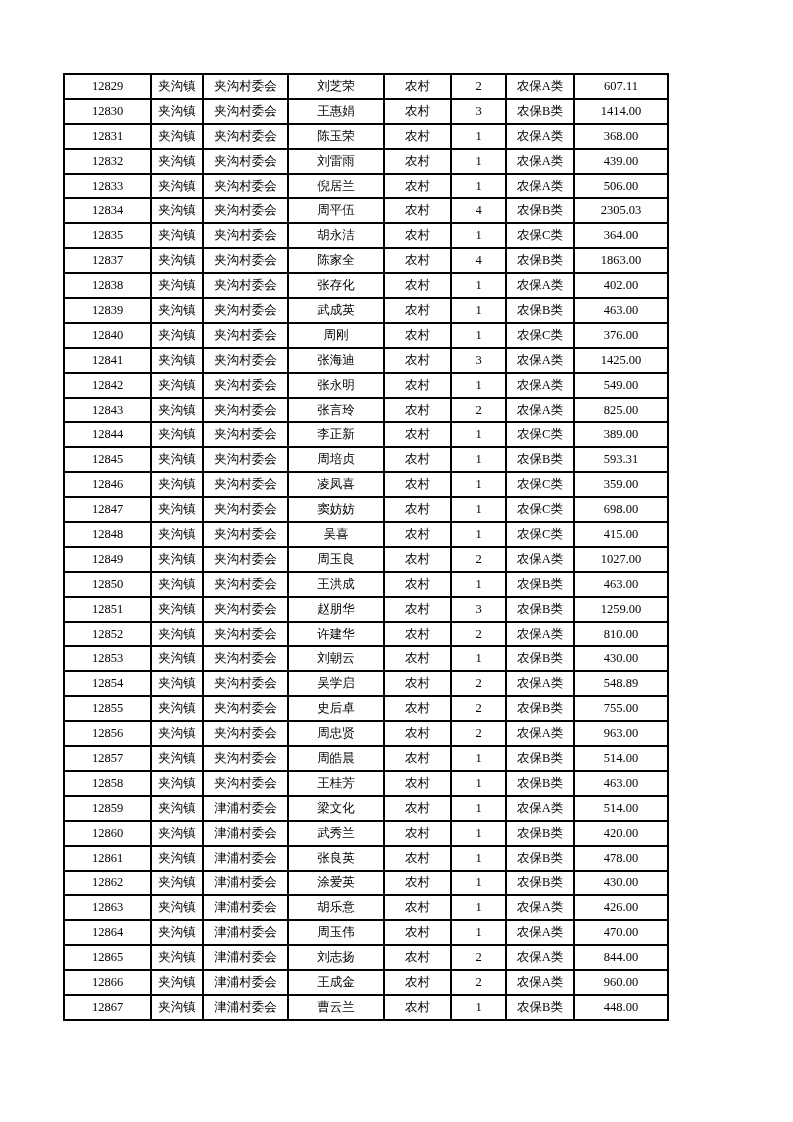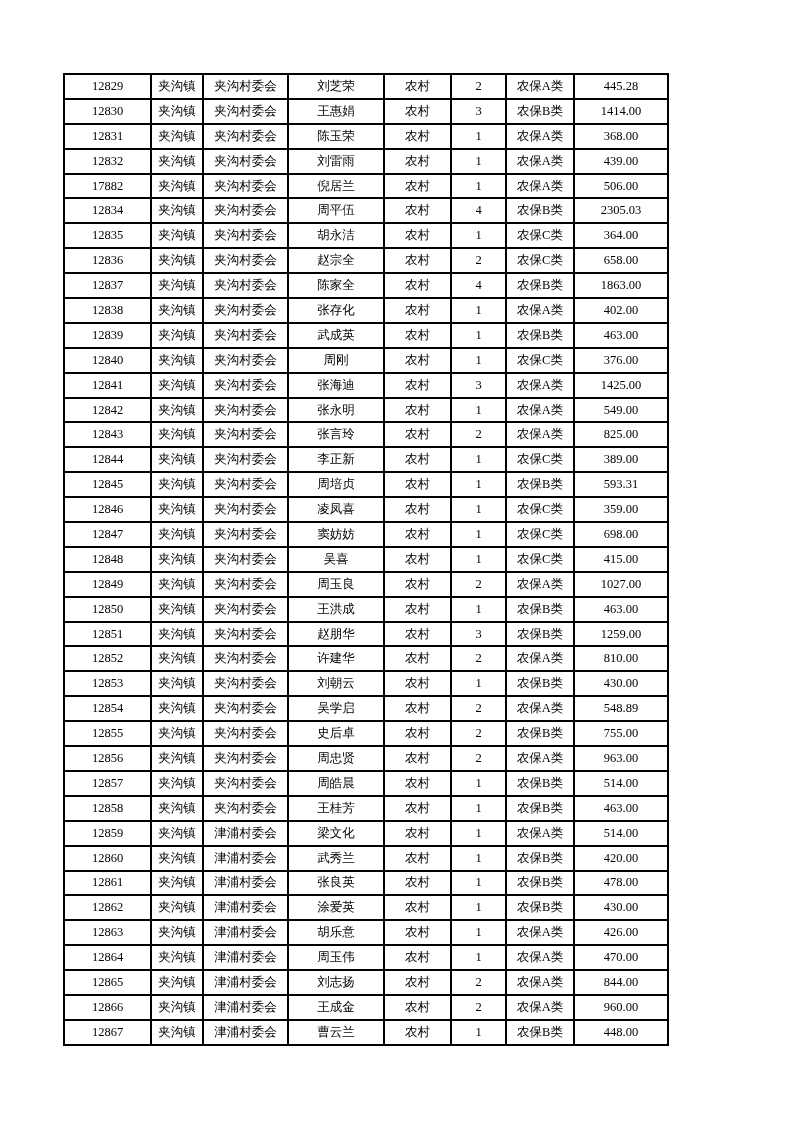--- a/index.html
+++ b/index.html
@@ -55,21 +55,21 @@
     </colgroup>
     <tbody>
         <tr>
           <td>12829</td>
           <td>夹沟镇</td>
           <td>夹沟村委会</td>
           <td>刘芝荣</td>
           <td>农村</td>
           <td>2</td>
           <td>农保A类</td>
-          <td>445.28</td>
+          <td>607.11</td>
         </tr>
         <tr>
           <td>12830</td>
           <td>夹沟镇</td>
           <td>夹沟村委会</td>
           <td>王惠娟</td>
           <td>农村</td>
           <td>3</td>
           <td>农保B类</td>
           <td>1414.00</td>
@@ -88,21 +88,21 @@
           <td>12832</td>
           <td>夹沟镇</td>
           <td>夹沟村委会</td>
           <td>刘雷雨</td>
           <td>农村</td>
           <td>1</td>
           <td>农保A类</td>
           <td>439.00</td>
         </tr>
         <tr>
-          <td>17882</td>
+          <td>12833</td>
           <td>夹沟镇</td>
           <td>夹沟村委会</td>
           <td>倪居兰</td>
           <td>农村</td>
           <td>1</td>
           <td>农保A类</td>
           <td>506.00</td>
         </tr>
         <tr>
           <td>12834</td>
@@ -116,30 +116,20 @@
         </tr>
         <tr>
           <td>12835</td>
           <td>夹沟镇</td>
           <td>夹沟村委会</td>
           <td>胡永洁</td>
           <td>农村</td>
           <td>1</td>
           <td>农保C类</td>
           <td>364.00</td>
-        </tr>
-        <tr>
-          <td>12836</td>
-          <td>夹沟镇</td>
-          <td>夹沟村委会</td>
-          <td>赵宗全</td>
-          <td>农村</td>
-          <td>2</td>
-          <td>农保C类</td>
-          <td>658.00</td>
         </tr>
         <tr>
           <td>12837</td>
           <td>夹沟镇</td>
           <td>夹沟村委会</td>
           <td>陈家全</td>
           <td>农村</td>
           <td>4</td>
           <td>农保B类</td>
           <td>1863.00</td>

